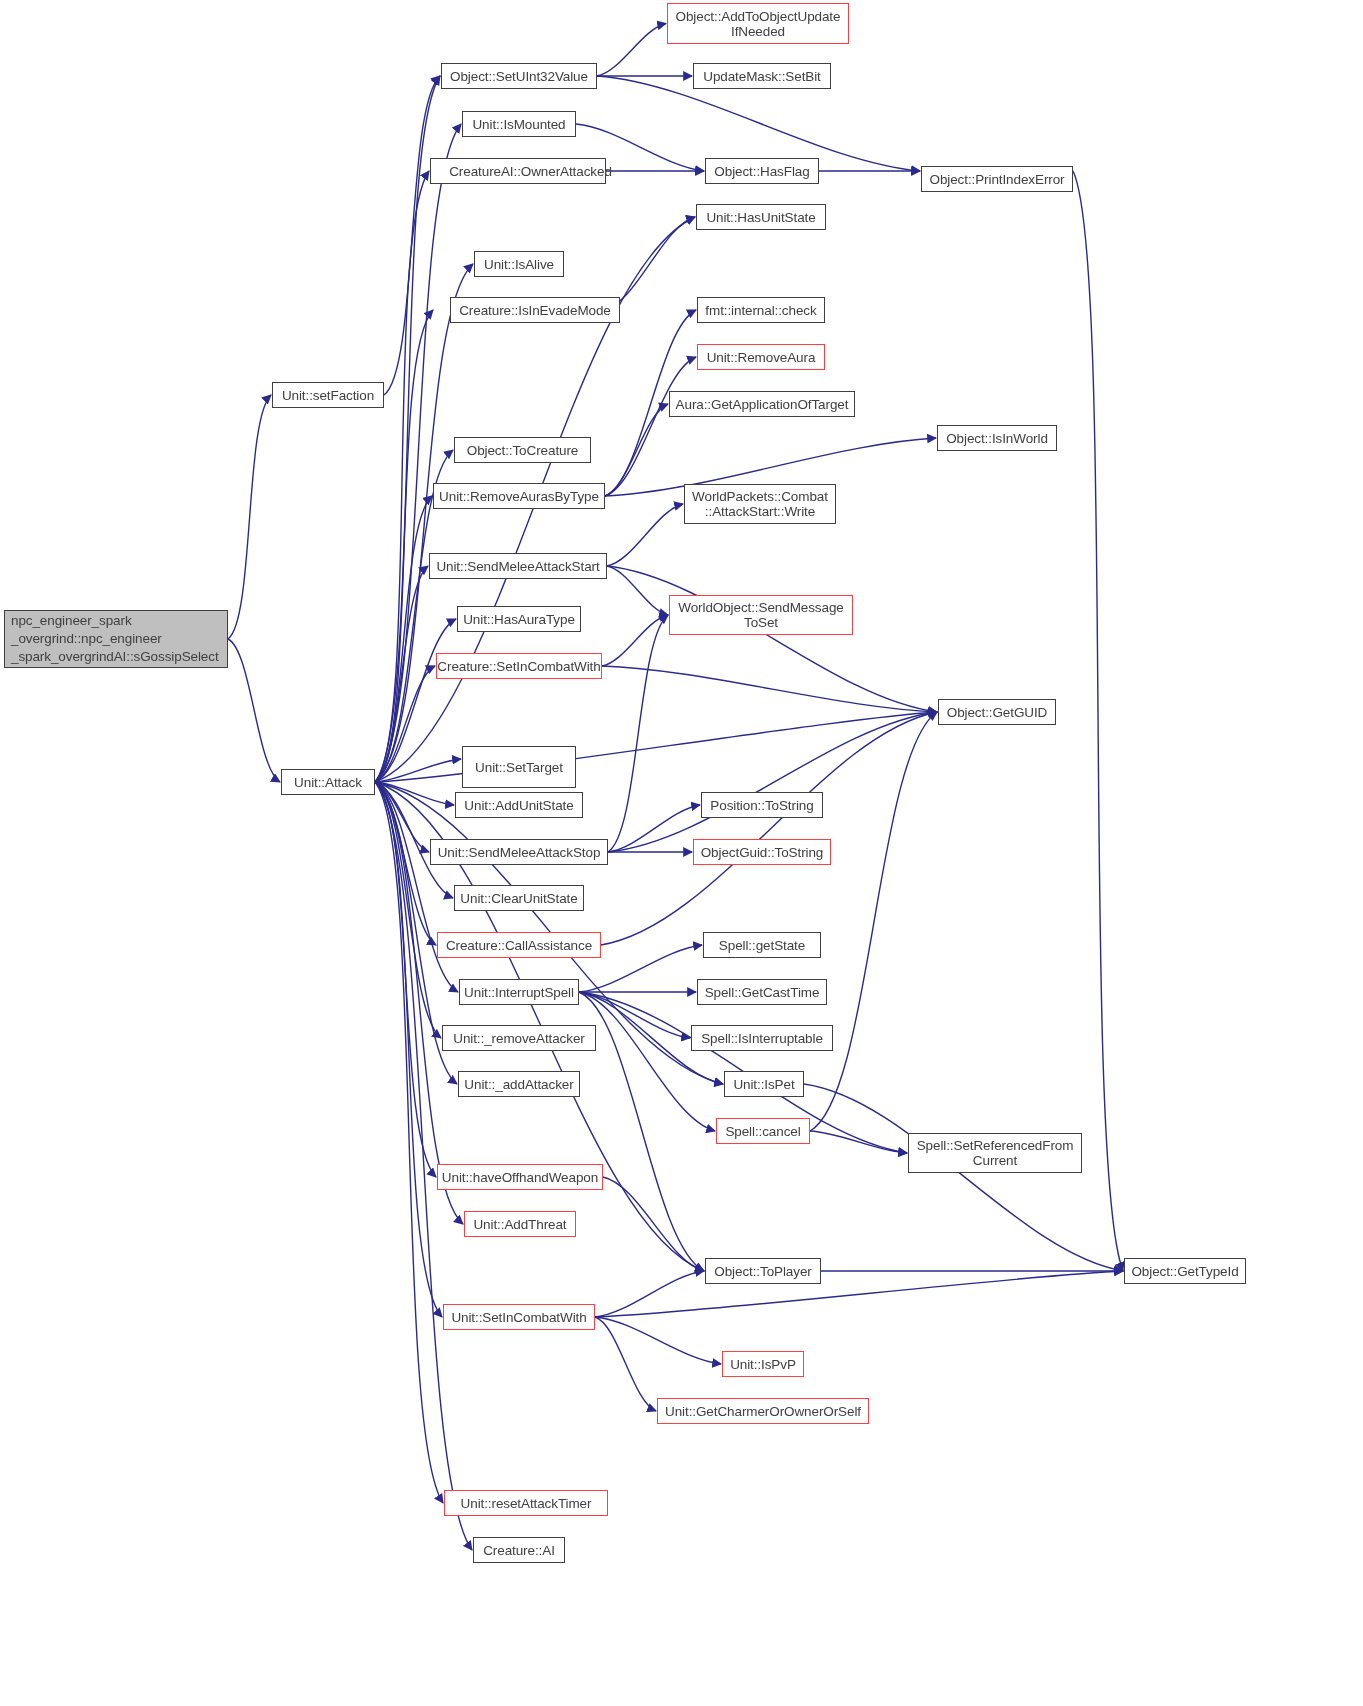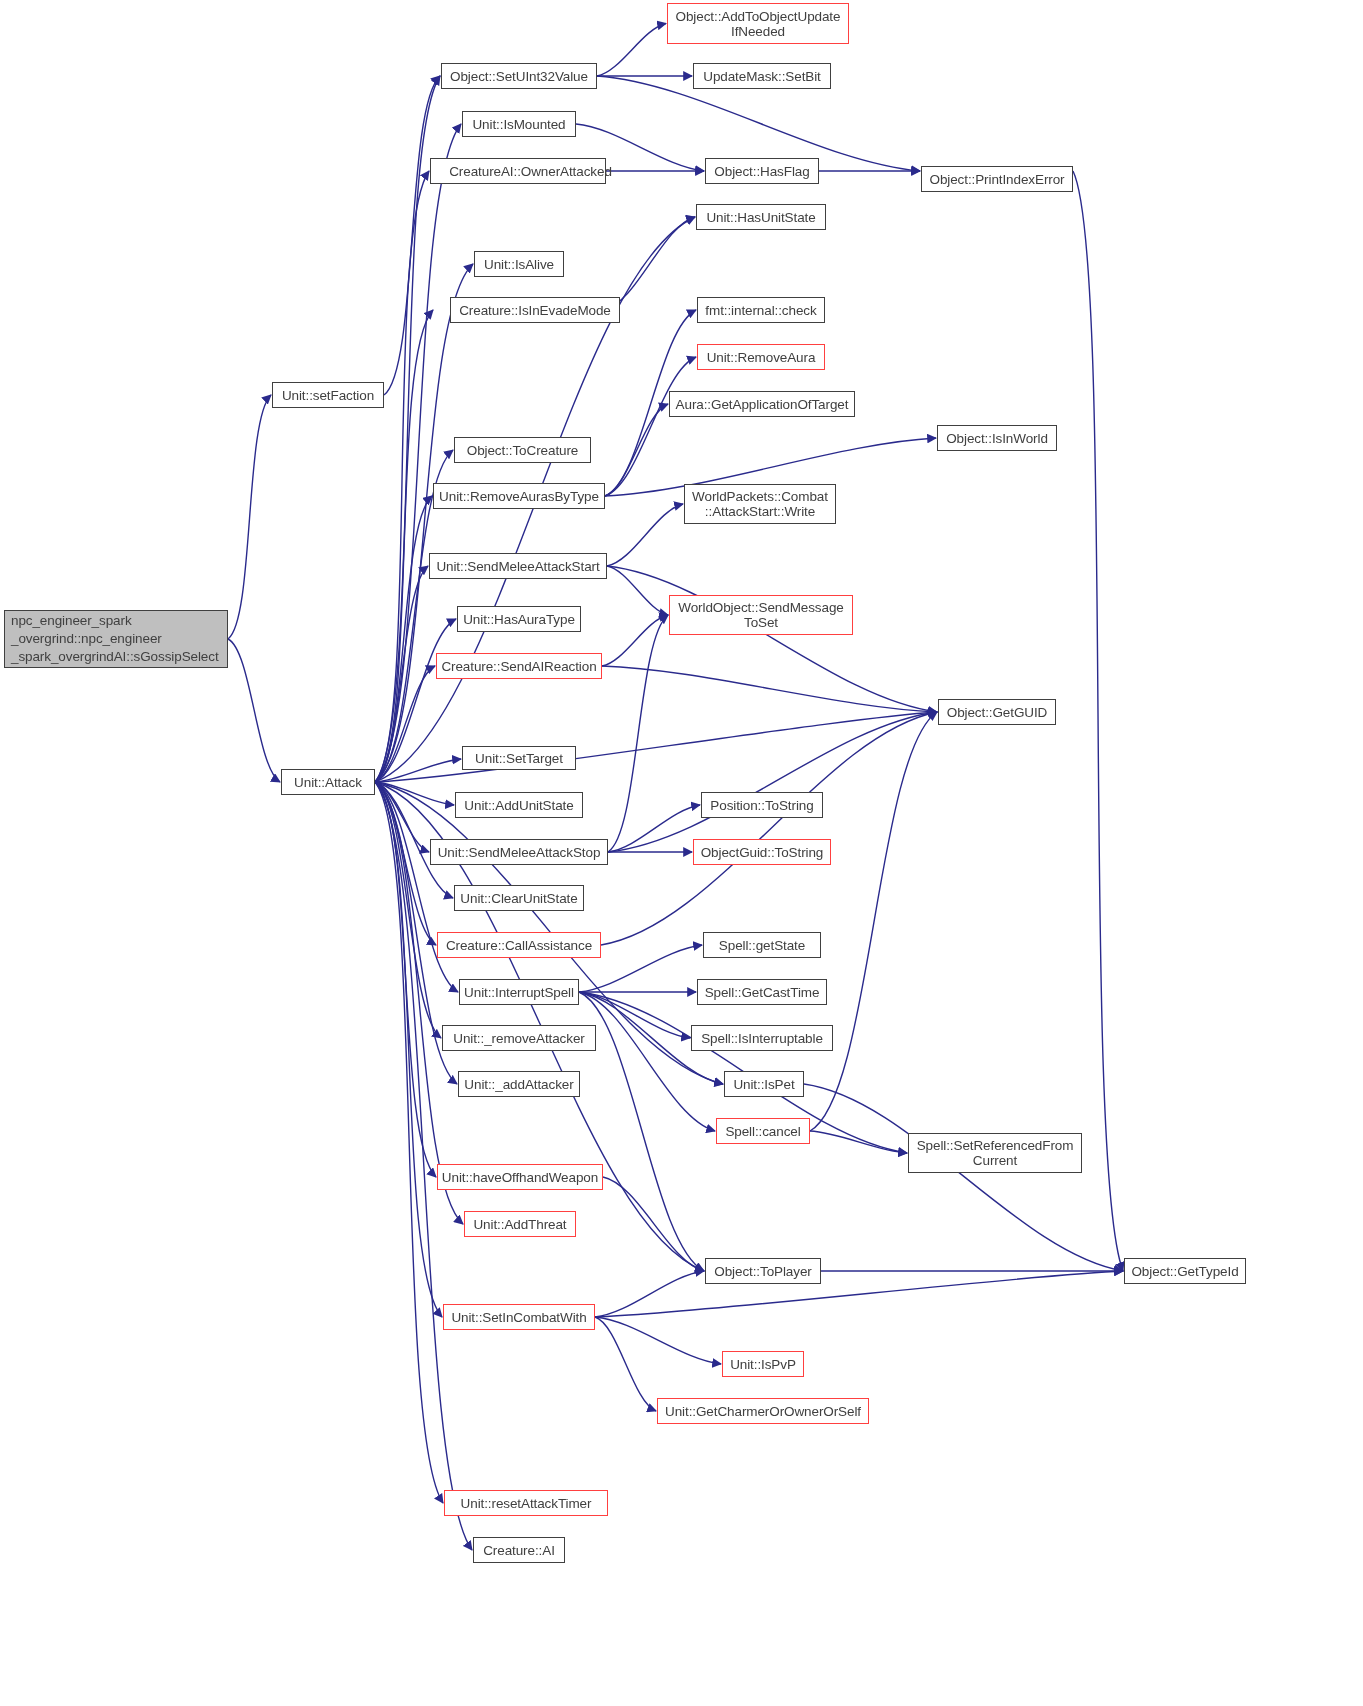--- a/index.html
+++ b/index.html
@@ -139,22 +139,22 @@
       <div class="node" style="left: 281px; top: 769px; width: 94px; height: 26px;">Unit::Attack</div>
       <div class="node" style="left: 441px; top: 63px; width: 156px; height: 26px;">Object::SetUInt32Value</div>
       <div class="node" style="left: 462px; top: 111px; width: 114px; height: 26px;">Unit::IsMounted</div>
       <div class="node" style="left: 430px; top: 158px; width: 176px; height: 26px; padding-left: 28px;">CreatureAI::OwnerAttacked</div>
       <div class="node" style="left: 474px; top: 251px; width: 90px; height: 26px;">Unit::IsAlive</div>
       <div class="node" style="left: 434px; top: 297px; width: 170px; height: 26px; margin-left: 16px;">Creature::IsInEvadeMode</div>
       <div class="node" style="left: 454px; top: 437px; width: 137px; height: 26px;">Object::ToCreature</div>
       <div class="node" style="left: 433px; top: 483px; width: 172px; height: 26px;">Unit::RemoveAurasByType</div>
       <div class="node" style="left: 429px; top: 553px; width: 178px; height: 26px;">Unit::SendMeleeAttackStart</div>
       <div class="node" style="left: 457px; top: 606px; width: 124px; height: 26px;">Unit::HasAuraType</div>
-      <div class="node red" style="left: 436px; top: 653px; width: 166px; height: 26px;">Creature::SendAIReaction</div>
-      <div class="node" style="left: 462px; top: 746px; width: 114px; height: 24px;">Unit::SetTarget</div>
+      <div class="node red" style="left: 436px; top: 653px; width: 166px; height: 26px;">Creature::SetInCombatWith</div>
+      <div class="node" style="left: 462px; top: 746px; width: 114px; height: 42px;">Unit::SetTarget</div>
       <div class="node" style="left: 455px; top: 792px; width: 128px; height: 26px;">Unit::AddUnitState</div>
       <div class="node" style="left: 430px; top: 839px; width: 178px; height: 26px;">Unit::SendMeleeAttackStop</div>
       <div class="node" style="left: 454px; top: 885px; width: 130px; height: 26px;">Unit::ClearUnitState</div>
       <div class="node red" style="left: 437px; top: 932px; width: 164px; height: 26px;">Creature::CallAssistance</div>
       <div class="node" style="left: 459px; top: 979px; width: 120px; height: 26px;">Unit::InterruptSpell</div>
       <div class="node" style="left: 442px; top: 1025px; width: 154px; height: 26px;">Unit::_removeAttacker</div>
       <div class="node" style="left: 458px; top: 1071px; width: 122px; height: 26px;">Unit::_addAttacker</div>
       <div class="node red" style="left: 437px; top: 1164px; width: 166px; height: 26px;">Unit::haveOffhandWeapon</div>
       <div class="node red" style="left: 464px; top: 1211px; width: 112px; height: 26px;">Unit::AddThreat</div>
       <div class="node red" style="left: 443px; top: 1304px; width: 152px; height: 26px;">Unit::SetInCombatWith</div>

